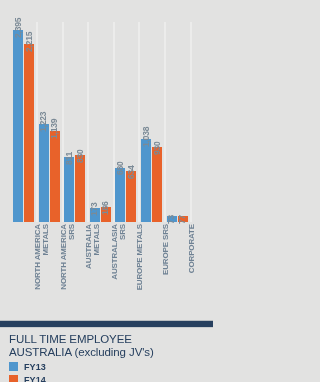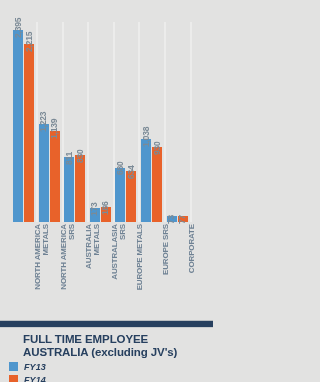--- a/index.html
+++ b/index.html
@@ -123,26 +123,26 @@
     background: #27405f;
   }
   .rule-bottom {
     position: absolute;
     left: 0; top: 9px;
     width: 213px; height: 1px;
     background: #c9ccce;
   }
   #footer-title {
     position: absolute;
-    left: 23px;
+    left: 9px;
     top: 15px;
     width: 198px;
     color: #27405f;
     font-size: 11.5px;
-    font-weight: bold;
+    font-weight: normal;
     line-height: 13px;
     letter-spacing: -0.1px;
   }
   #legend {
     position: absolute;
     left: 9px;
     top: 43px;
   }
   .legend-row {
     display: flex;
@@ -153,21 +153,20 @@
   .swatch {
     width: 9px;
     height: 9px;
     margin-right: 6px;
   }
   .legend-text {
     color: #27405f;
     font-size: 9px;
     font-weight: bold;
     letter-spacing: 0.1px;
-    font-style: italic;
   }
 </style>
 </head>
 <body>
 
 <div id="page">
 
   <div id="chart-area">
     <div class="plot" id="plot">
         <div class="group" style="left: 13px;">

